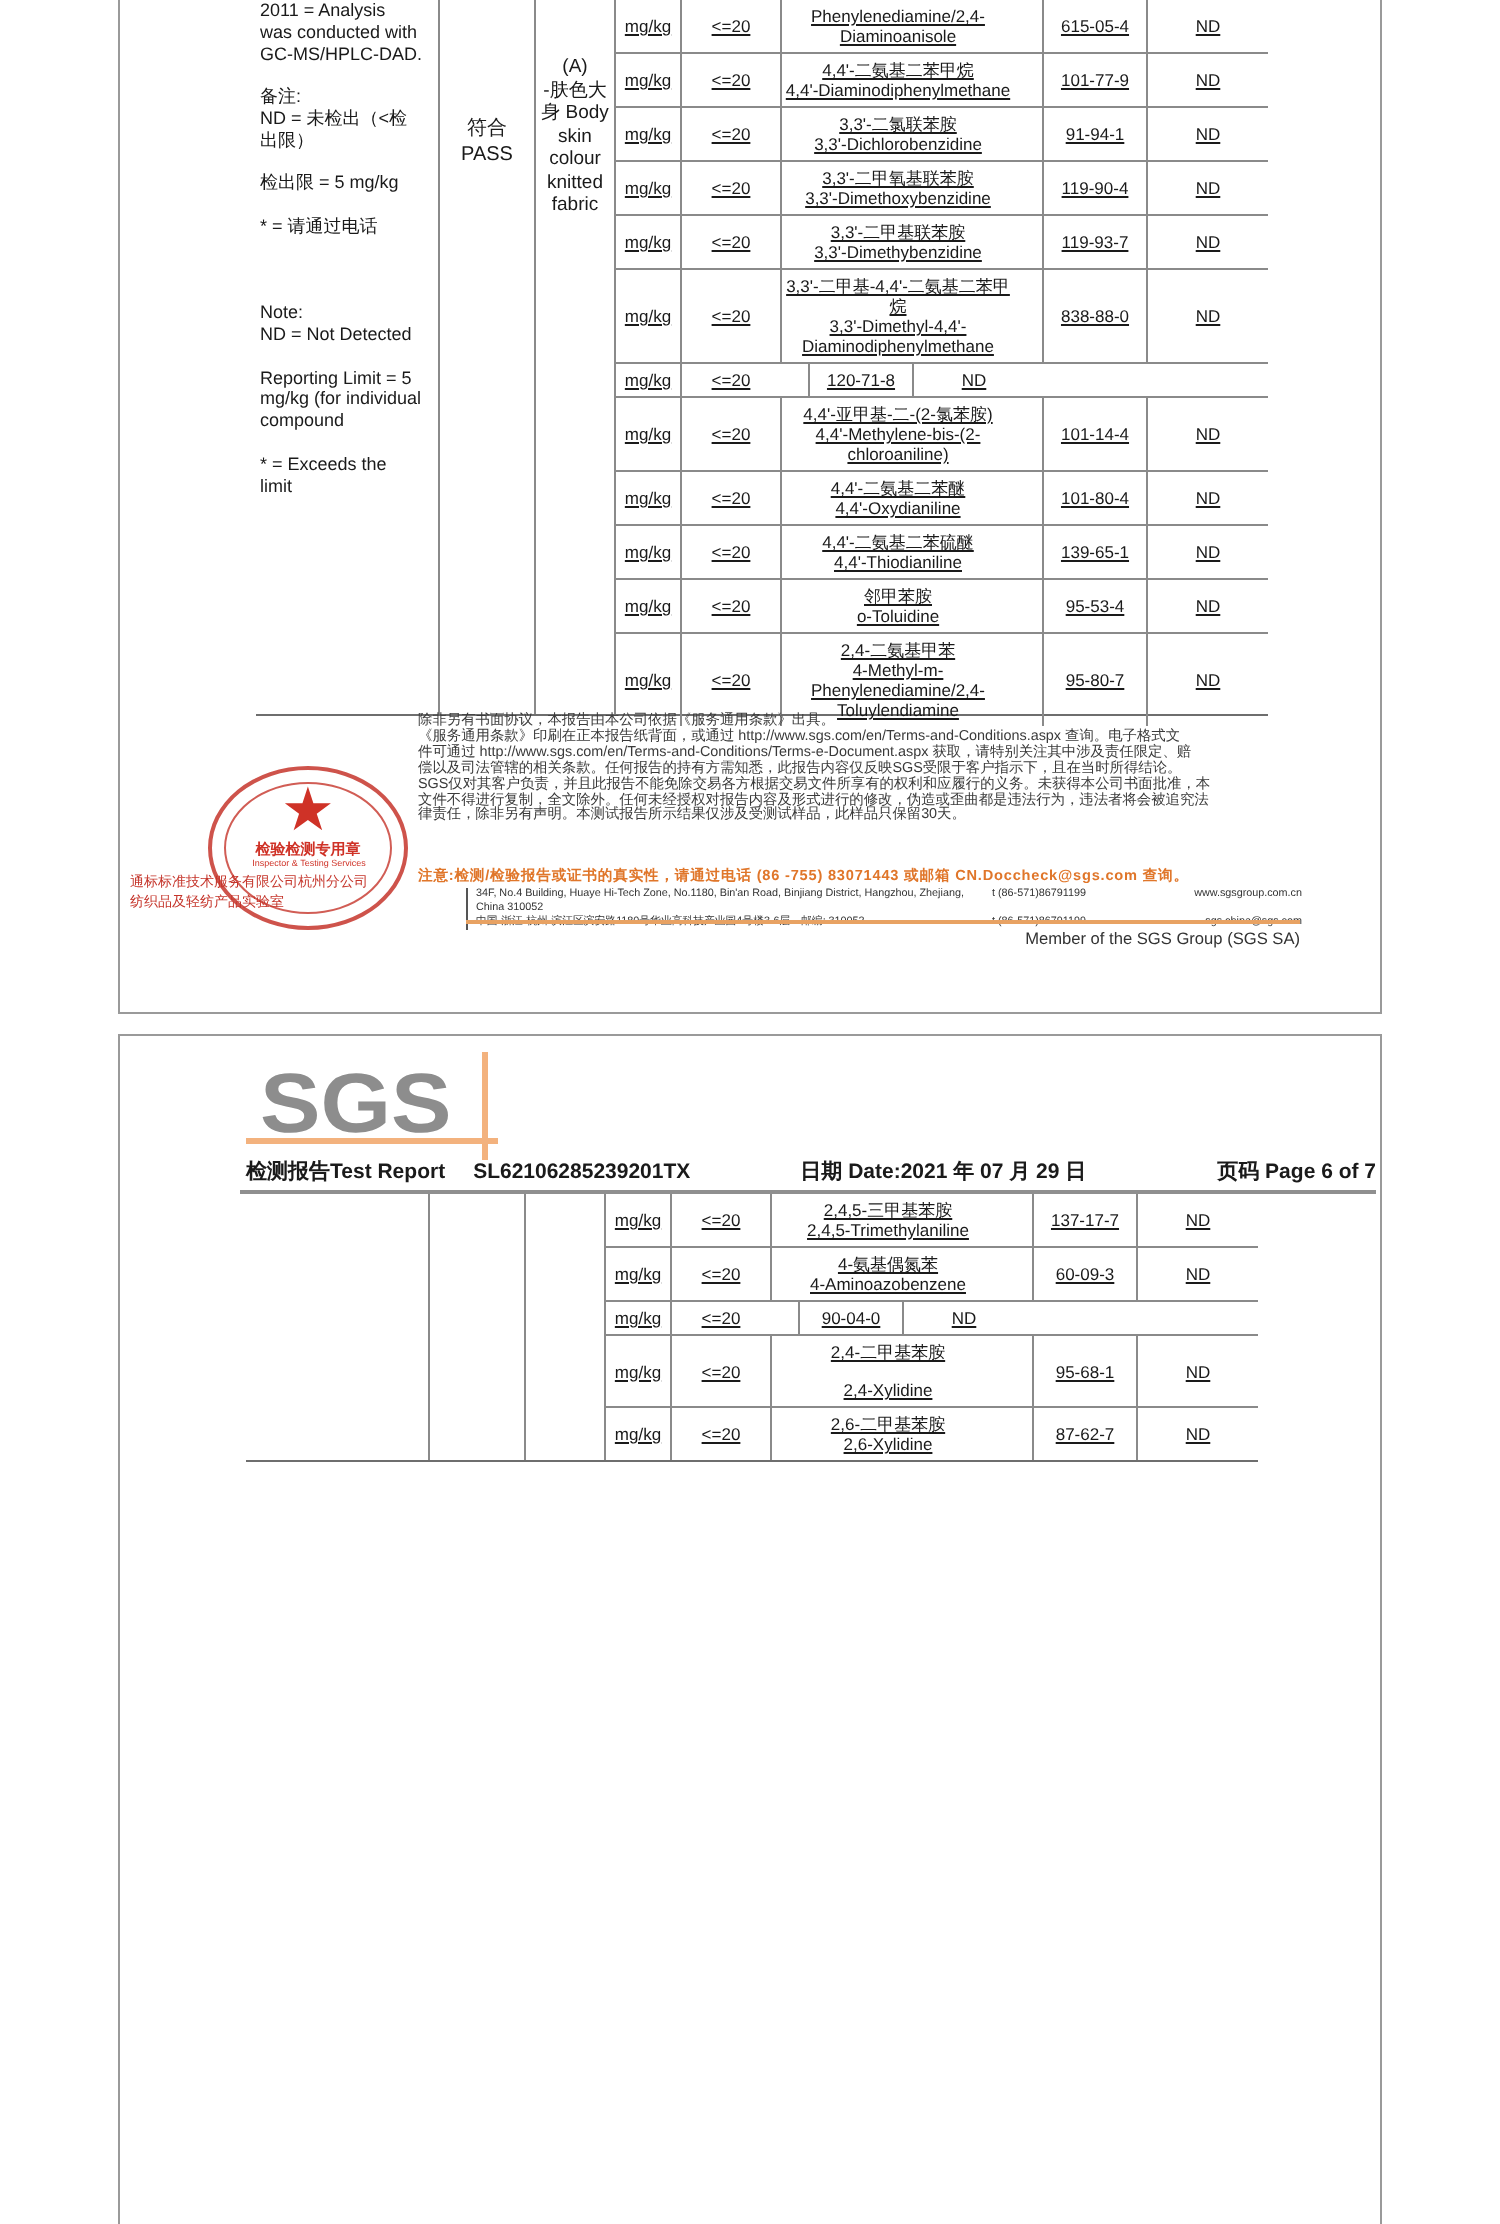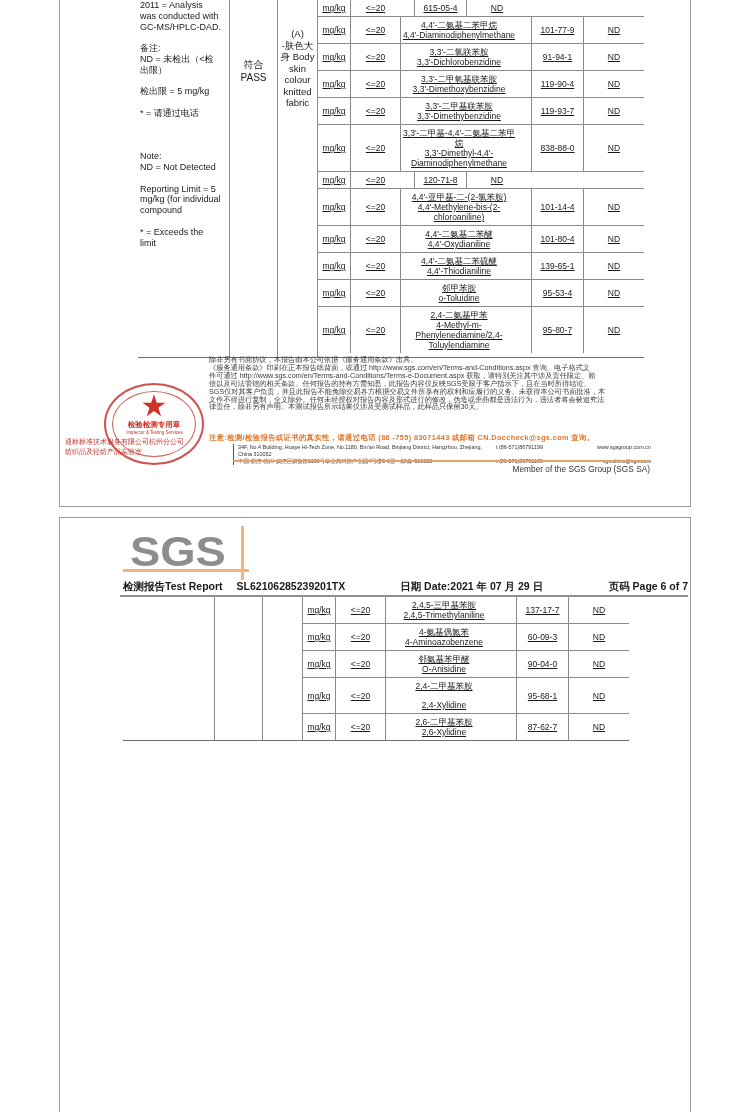--- a/index.html
+++ b/index.html
@@ -22,21 +22,21 @@
   .cu{width:32px;}
   .cl{width:50px;border-left:none;}
   .cl,.cs,.cc,.cr{border-left:1px solid #8a8a8a;}
   .cs{flex:1;}
   .cc{width:52px;margin-left:14px;}
   .cr{width:61px;}
   .s-zh:empty{display:none;}
   .row.gap .s-en{margin-top:9px;}
 
   
-  #t1{left:78px;top:3px;width:506px;height:358px;}
+  #t1{left:68px;top:3px;width:506px;height:358px;}
   .c-notes{width:92px;font-size:9px;line-height:10.8px;padding:0 2px;text-align:left;}
   .c-pass{width:48px;text-align:center;font-size:10px;line-height:13px;padding-top:58px;box-sizing:border-box;}
   .c-sample{width:40px;text-align:center;font-size:9.5px;line-height:11.5px;padding-top:28px;box-sizing:border-box;}
 
   .seal{position:absolute;left:44px;top:386px;width:100px;height:82px;border:2.5px solid rgba(197,53,43,.85);
         border-radius:50%;box-sizing:border-box;z-index:3;display:flex;flex-direction:column;align-items:center;}
   .seal-inner{position:absolute;left:6px;top:6px;right:6px;bottom:6px;border:1px solid rgba(197,53,43,.8);border-radius:50%;}
   .seal-star{color:#cf3227;font-size:30px;line-height:30px;margin-top:6px;}
   .seal-t1{color:#cf3227;font-size:7.5px;line-height:8px;font-weight:bold;}
   .seal-t2{color:#cf3227;font-size:5px;line-height:6px;transform:scale(.9);white-space:nowrap;}
@@ -110,20 +110,24 @@
         <div>身 Body</div>
         <div>skin</div>
         <div>colour</div>
         <div>knitted</div>
         <div>fabric</div>
       </div>
     <div class="rows-area">
         <div class="row">
     <div class="cell cu">mg/kg</div>
     <div class="cell cl">&lt;=20</div>
+    <div class="cell cs">
+
+      <div class="s-en">Phenylenediamine/2,4-Diaminoanisole</div>
+    </div>
     <div class="cell cc">615-05-4</div>
     <div class="cell cr">ND</div>
   </div>
         <div class="row">
     <div class="cell cu">mg/kg</div>
     <div class="cell cl">&lt;=20</div>
     <div class="cell cs">
       <div class="s-zh">4,4'-二氨基二苯甲烷</div>
       <div class="s-en">4,4'-Diaminodiphenylmethane</div>
     </div>
@@ -305,24 +309,20 @@
     <div class="cell cs">
       <div class="s-zh">4-氨基偶氮苯</div>
       <div class="s-en">4-Aminoazobenzene</div>
     </div>
     <div class="cell cc">60-09-3</div>
     <div class="cell cr">ND</div>
   </div>
         <div class="row">
     <div class="cell cu">mg/kg</div>
     <div class="cell cl">&lt;=20</div>
-    <div class="cell cs">
-      <div class="s-zh">邻氨基苯甲醚</div>
-      <div class="s-en">O-Anisidine</div>
-    </div>
     <div class="cell cc">90-04-0</div>
     <div class="cell cr">ND</div>
   </div>
         <div class="row gap">
     <div class="cell cu">mg/kg</div>
     <div class="cell cl">&lt;=20</div>
     <div class="cell cs">
       <div class="s-zh">2,4-二甲基苯胺</div>
       <div class="s-en">2,4-Xylidine</div>
     </div>

